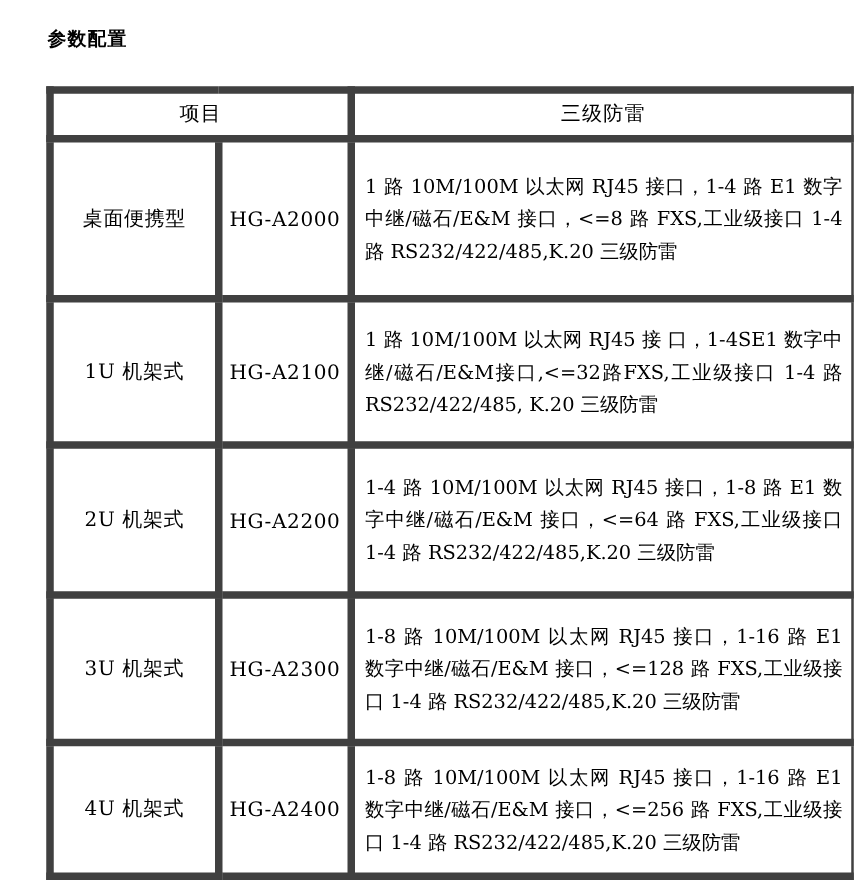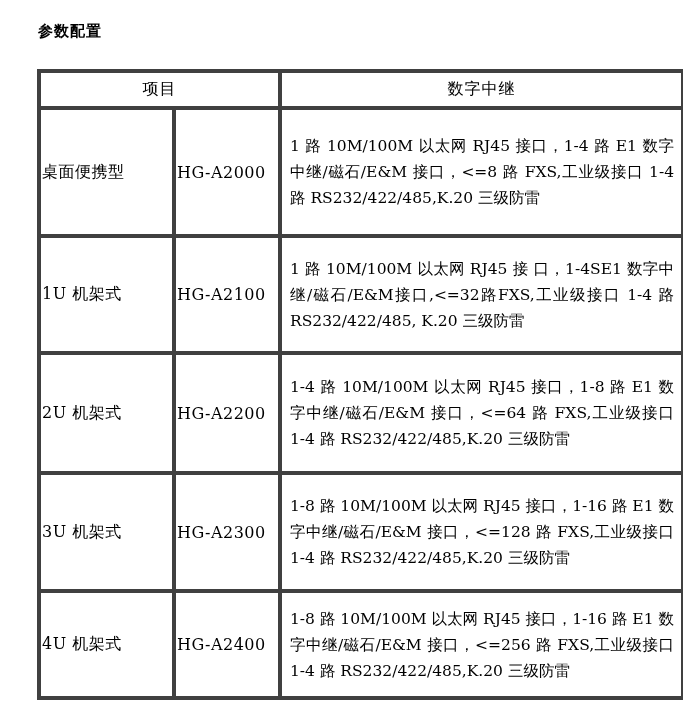--- a/index.html
+++ b/index.html
@@ -26,36 +26,37 @@
   table.spec-table {
     position: absolute;
     left: 37px;
     top: 69px;
     width: 644px;
     border-collapse: collapse;
     table-layout: fixed;
   }
   .spec-table th,
   .spec-table td {
-    border: 4px solid #404040;
+    border: 6px solid #404040;
     font-weight: normal;
     background: #ffffff;
     vertical-align: middle;
     overflow: hidden;
   }
   .spec-table th {
     height: 31px;
     font-size: 16px;
     text-align: center;
     letter-spacing: 1px;
   }
   col.c-type  { width: 135px; }
   col.c-model { width: 106px; }
   col.c-param { width: 403px; }
   td.cell-type, td.cell-model {
+    text-align: center;
     font-size: 16px;
     letter-spacing: 0.5px;
   }
   td.cell-param {
     font-size: 15.5px;
     line-height: 26px;
     padding: 4px 7px 4px 8px;
     text-align: justify;
     text-justify: inter-ideograph;
   }
@@ -72,21 +73,21 @@
 
 <table class="spec-table">
   <colgroup>
     <col class="c-type">
     <col class="c-model">
     <col class="c-param">
   </colgroup>
   <thead>
     <tr>
       <th colspan="2">项目</th>
-      <th>数字中继</th>
+      <th>三级防雷</th>
     </tr>
   </thead>
   <tbody>
     <tr class="row-0">
       <td class="cell-type">桌面便携型</td>
       <td class="cell-model">HG-A2000</td>
       <td class="cell-param">1 路 10M/100M 以太网 RJ45 接口，1-4 路 E1 数字中继/磁石/E&amp;M 接口，&lt;=8 路 FXS,工业级接口 1-4 路 RS232/422/485,K.20 三级防雷</td>
     </tr>
     <tr class="row-1">
       <td class="cell-type">1U 机架式</td>

